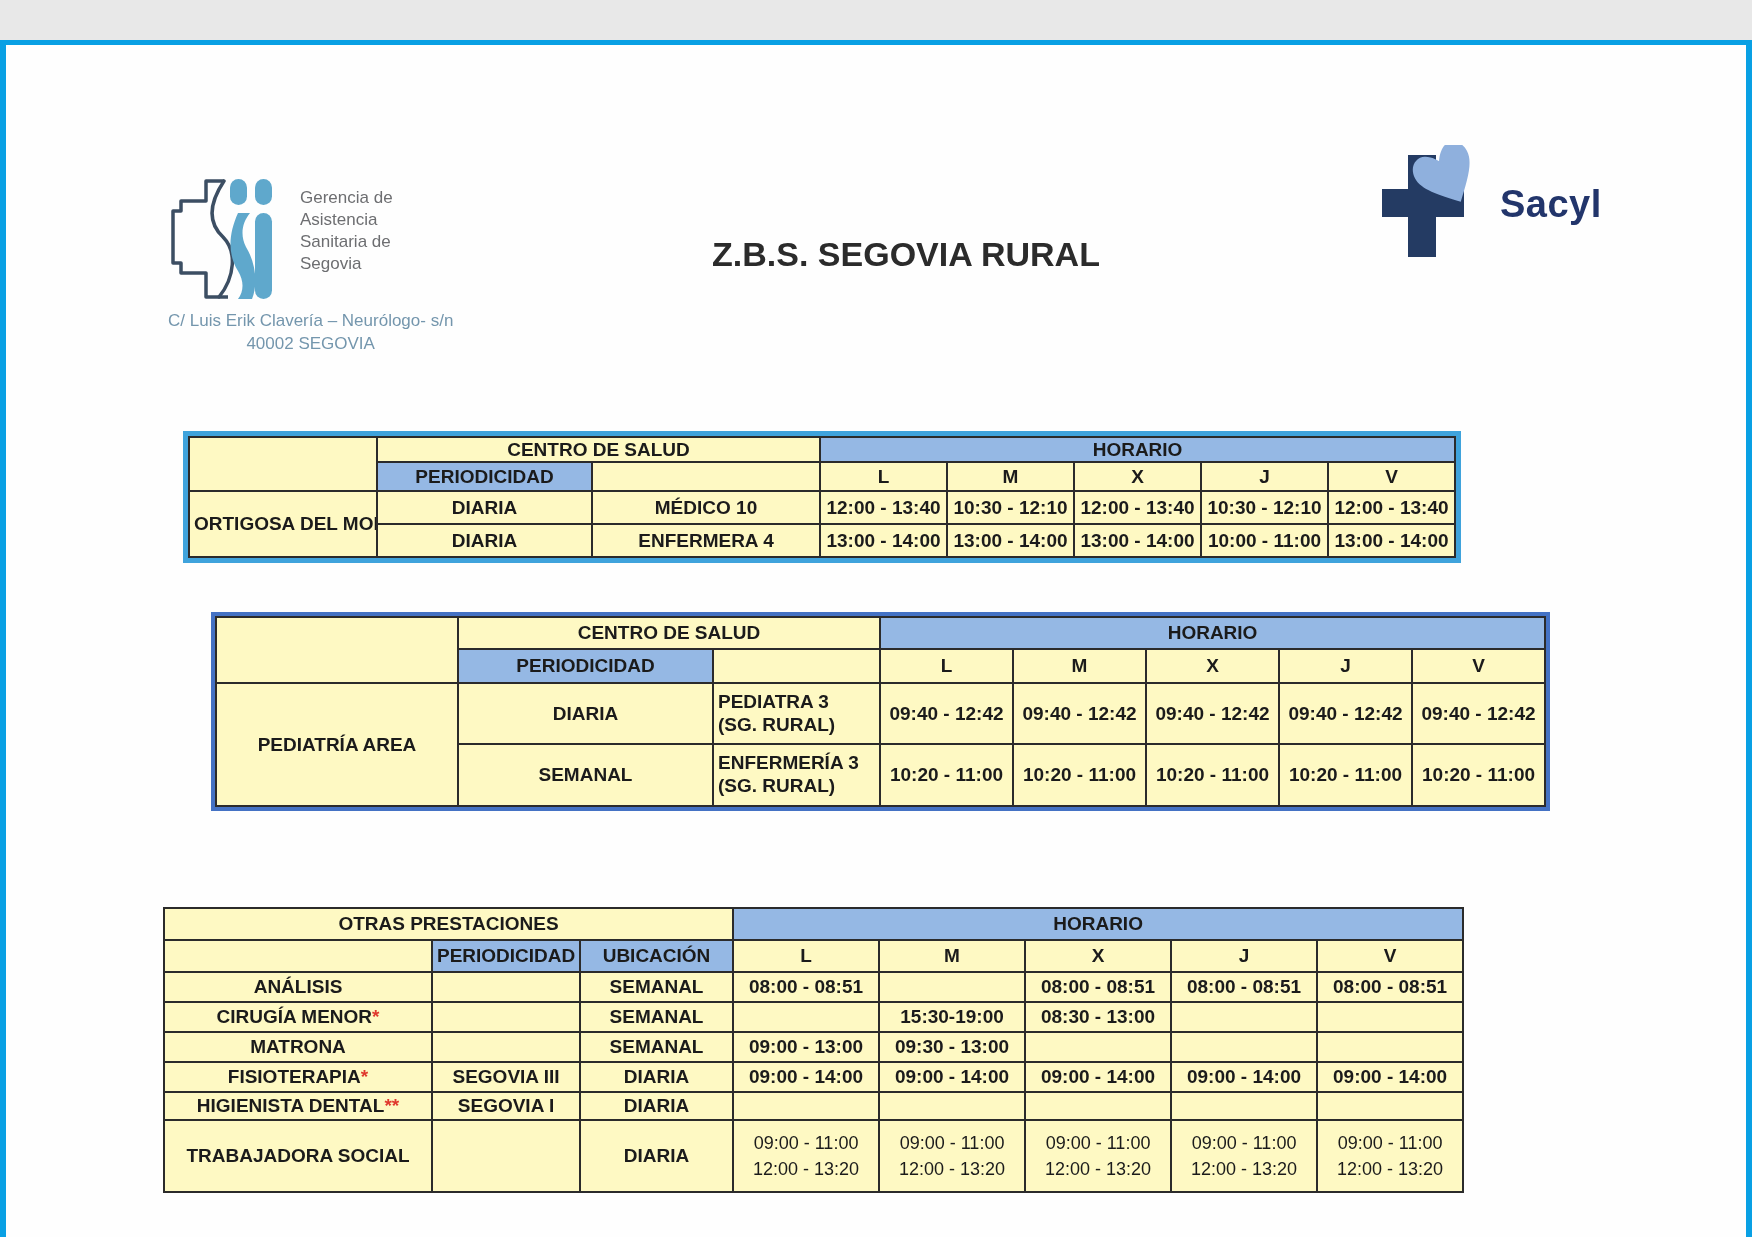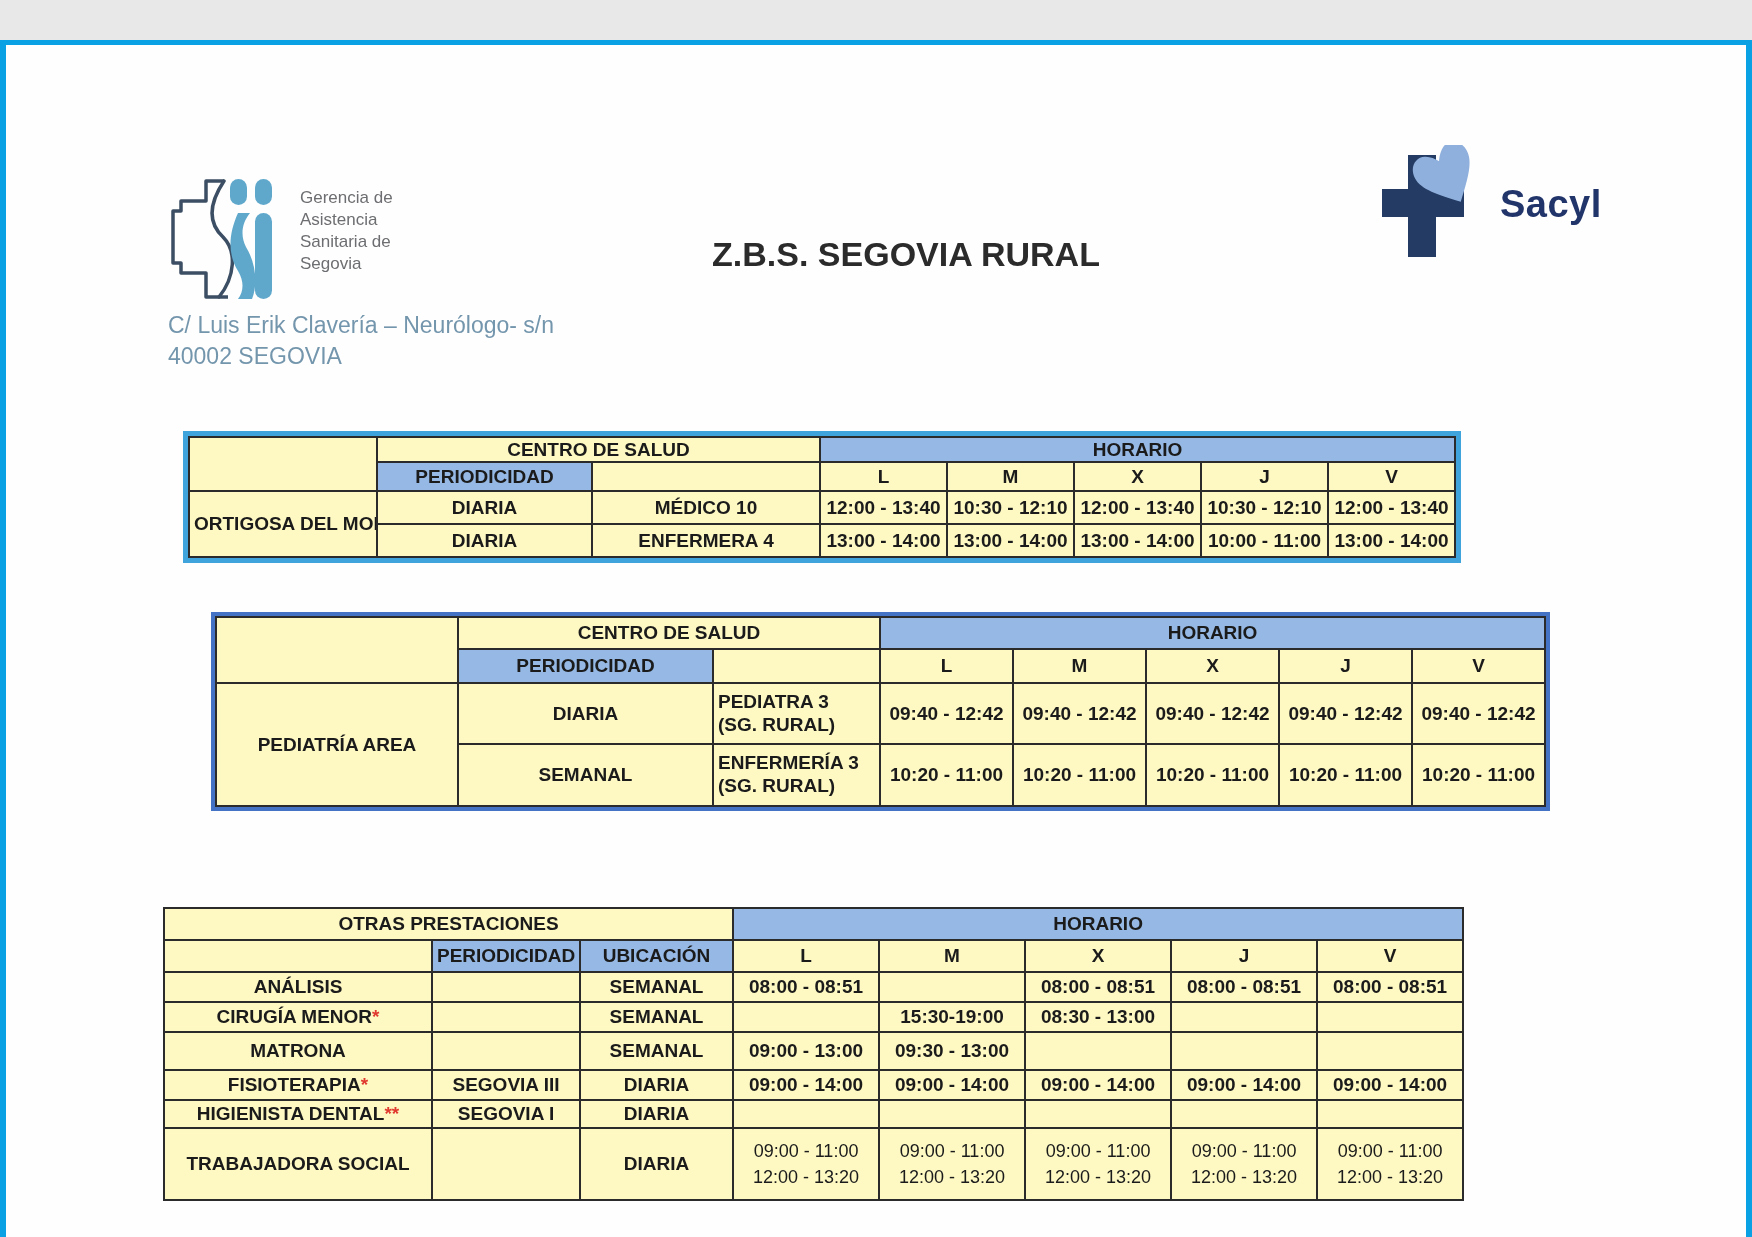--- a/index.html
+++ b/index.html
@@ -11,21 +11,21 @@
     border-style:solid;border-color:#09a0e4;
     border-width:5px 6px 13px 6px;
     font-family:"Liberation Sans",sans-serif;
     color:#1b1b1b;
     overflow:hidden;
     margin-top:40px;
   }
   .abs{position:absolute;}
   
   .org-name{font-size:17px;line-height:1.3;color:#6d6e71;}
-  .org-address{font-size:23px;line-height:1.35;color:#7496ad;}
+  .org-address{font-size:17px;line-height:1.35;color:#7496ad;text-align:center;}
   .doc-title{font-size:34px;font-weight:bold;color:#2b2b2b;text-align:center;width:540px;}
   .sacyl-word{font-size:38px;font-weight:bold;color:#22356b;letter-spacing:0.5px;}
   
   table.grid{border-collapse:collapse;table-layout:fixed;background:#fef9c3;}
   .grid td{
     border:2px solid #2b2b2b;text-align:center;vertical-align:middle;
     font-size:19px;font-weight:bold;padding:0 4px;overflow:hidden;white-space:nowrap;
     color:#1b1b1b;
   }
   .band{background:#95b8e4;}
@@ -228,21 +228,21 @@
       <tr style="height:30px;">
         <td class="leftal"><span>CIRUGÍA MENOR</span><span class="red">*</span></td>
         <td></td>
         <td>SEMANAL</td>
         <td class="t3time"></td>
         <td class="t3time bt">15:30-19:00</td>
         <td class="t3time">08:30 - 13:00</td>
         <td class="t3time"></td>
         <td class="t3time"></td>
       </tr>
-      <tr style="height:38px;">
+      <tr style="height:30px;">
         <td class="leftal"><span>MATRONA</span><span class="red"></span></td>
         <td></td>
         <td>SEMANAL</td>
         <td class="t3time">09:00 - 13:00</td>
         <td class="t3time">09:30 - 13:00</td>
         <td class="t3time"></td>
         <td class="t3time"></td>
         <td class="t3time"></td>
       </tr>
       <tr style="height:30px;">

